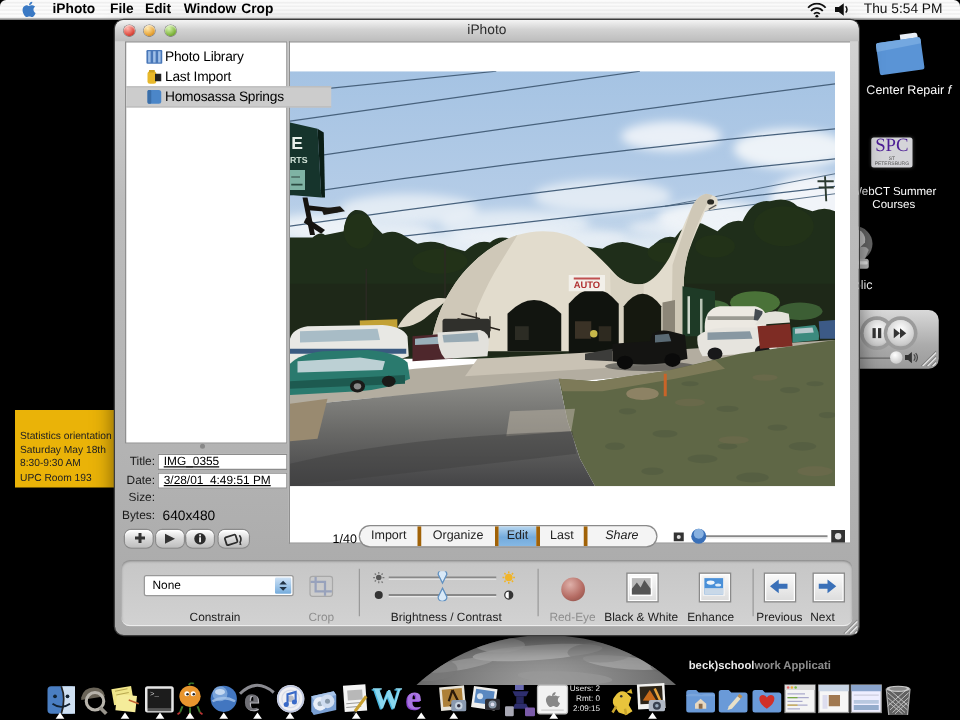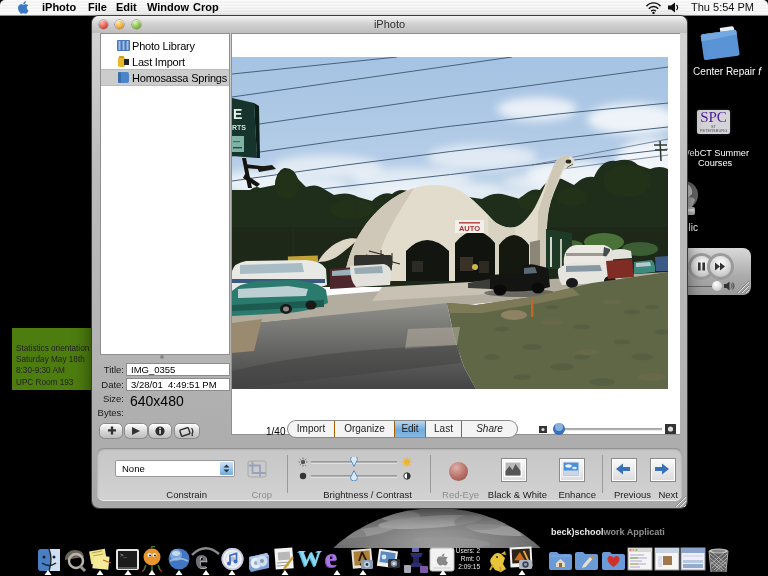--- a/index.html
+++ b/index.html
@@ -5,61 +5,61 @@
   html,body{margin:0;padding:0;}
   body{width:768px;height:576px;background:#000;overflow:hidden;position:relative;
        font-family:"Liberation Sans",sans-serif;}
   .abs{position:absolute;}
   
   #menubar{left:0;top:0;width:768px;height:15px;
     background:repeating-linear-gradient(180deg,#fbfbfb 0px,#fbfbfb 1px,#efefef 2px,#f6f6f6 3px);
     border-bottom:1px solid #8a8a8a;border-radius:5px 5px 0 0;}
   #menubar .mi{position:absolute;top:1px;font-size:11px;color:#000;font-weight:bold;}
   
-  #sticky{left:12px;top:328px;width:80px;height:62px;background:#4d7c0f;
+  #sticky{left:12px;top:328px;width:80px;height:62px;background:#eab308;
     box-shadow:0 1px 2px rgba(0,0,0,.6);}
   #sticky div{margin:15px 0 0 4px;font-size:8.2px;line-height:11.2px;color:#222;}
   
   .dlabel{color:#fff;font-size:10px;text-align:center;text-shadow:0 1px 1px #000;}
   
   #win{left:92px;top:16px;width:595px;height:492px;border-radius:7px;
     background:linear-gradient(180deg,#d6d6d6,#bcbcbc 30%,#b3b3b3 70%,#a8a8a8);
     box-shadow:0 0 0 1px #3c3c3c,0 8px 18px rgba(0,0,0,.55);}
   #titlebar{position:absolute;left:0;top:0;width:100%;height:17px;border-radius:7px 7px 0 0;
     background:linear-gradient(180deg,#f4f4f4,#d2d2d2 45%,#bdbdbd);}
   #title{position:absolute;top:2px;width:100%;text-align:center;font-size:11px;color:#2c2c2c;}
   .tl{position:absolute;top:4px;width:9px;height:9px;border-radius:50%;box-shadow:0 0 0 .5px rgba(60,60,60,.6), inset 0 1px 1px rgba(255,255,255,.6);}
   
   #sidebar{left:8px;top:17px;width:128px;height:320px;background:#fff;
     border:1px solid #8f8f8f;border-width:1px 1px 1px 1px;}
-  .srow{position:absolute;left:0;width:100%;height:15px;font-size:11px;color:#000;}
+  .srow{position:absolute;left:0;width:100%;height:15px;font-size:11px;color:#000;padding-left:36px;}
   .srow .txt{position:absolute;left:31px;top:2px;white-space:nowrap;letter-spacing:-.2px;}
   .srow svg{position:absolute;left:16px;top:1px;}
   
   .ilab{position:absolute;font-size:9.5px;color:#1a1a1a;text-align:right;width:28px;}
   .ifield{position:absolute;background:#fff;border:1px solid #8c8c8c;font-size:9.5px;color:#000;
-     padding:0 0 0 4px;height:11px;line-height:11px;}
+     padding:0 0 0 4px;height:11px;line-height:11px;text-decoration:underline;}
   
   #photoarea{left:139px;top:17px;width:448px;height:400px;background:#fff;
      border:1px solid #8f8f8f;border-right:none;}
   
   .mbtn{position:absolute;width:22px;height:14px;border-radius:5px;
      background:linear-gradient(180deg,#ffffff,#d6d6d6 55%,#bebebe);
      box-shadow:0 0 0 1px #8a8a8a, inset 0 1px 0 #fff;}
   
   #seg{position:absolute;left:196px;top:405px;height:16px;display:flex;border-radius:8px;
      background:#f4f4f4;box-shadow:0 0 0 1px #8a8a8a;overflow:hidden;}
-  #seg div{font-size:10px;color:#222;text-align:center;line-height:16px;border-right:1px solid #a16207;}
+  #seg div{font-size:10px;color:#222;text-align:center;line-height:16px;border-right:3px solid #a16207;}
   #seg div:last-child{border-right:none;font-style:italic;}
   #seg .sel{background:linear-gradient(180deg,#b8d7f0,#74abdc 55%,#85b8e4);}
   
   #editpanel{position:absolute;left:5px;top:432px;width:585px;height:53px;border-radius:7px;
      background:linear-gradient(180deg,#c6c6c6,#d2d2d2);
      box-shadow:inset 0 1px 2px rgba(0,0,0,.35), inset 0 -1px 0 rgba(255,255,255,.7);}
-  .elab{position:absolute;top:41px;font-size:9.5px;color:#1c1c1c;text-align:right;}
+  .elab{position:absolute;top:41px;font-size:9.5px;color:#1c1c1c;text-align:center;}
   .elab.dis{color:#8e8e8e;}
   .esep{position:absolute;top:7px;width:1px;height:38px;background:#9a9a9a;}
   .ebtn{position:absolute;top:10px;width:24px;height:22px;background:linear-gradient(180deg,#fafafa,#dcdcdc);
      border:1px solid #8a8a8a;box-shadow:inset 0 0 0 1px #fff;}
 </style>
 </head>
 <body>
 
 <div class="abs" id="menubar">
   <svg class="abs" style="left:16px;top:1px" width="13" height="13" viewBox="0 0 170 170">
@@ -618,21 +618,21 @@
       <span class="txt">Last Import</span>
     </div>
   </div>
 
   <div class="abs" style="left:68px;top:339px;width:4px;height:4px;border-radius:50%;background:#888"></div>
   <div class="ilab" style="left:4px;top:348px">Title:</div>
   <div class="ifield" style="left:34px;top:347px;width:98px">IMG_0355</div>
   <div class="ilab" style="left:4px;top:363px">Date:</div>
   <div class="ifield" style="left:34px;top:362px;width:98px">3/28/01&nbsp;&nbsp;4:49:51 PM</div>
   <div class="ilab" style="left:4px;top:377px">Size:</div>
-  <div class="abs" style="left:38px;top:377px;font-size:14px">640x480</div>
+  <div class="abs" style="left:38px;top:391px;font-size:11px">640x480</div>
   <div class="ilab" style="left:4px;top:391px">Bytes:</div>
   <div class="abs" style="left:38px;top:411px;font-size:9.5px">105 KB</div>
 
   <div class="mbtn" style="left:8px;top:408px"></div>
   <div class="mbtn" style="left:33px;top:408px"></div>
   <div class="mbtn" style="left:57px;top:408px"></div>
   <div class="mbtn" style="left:83px;top:408px;width:24px"></div>
   <svg class="abs" style="left:8px;top:408px" width="100" height="14" viewBox="0 0 100 14">
     <g fill="#333">
       <path d="M8 5.2 h2.8 v-2.8 h2.4 v2.8 h2.8 v2.4 h-2.8 v2.8 h-2.4 v-2.8 h-2.8 z"></path>

